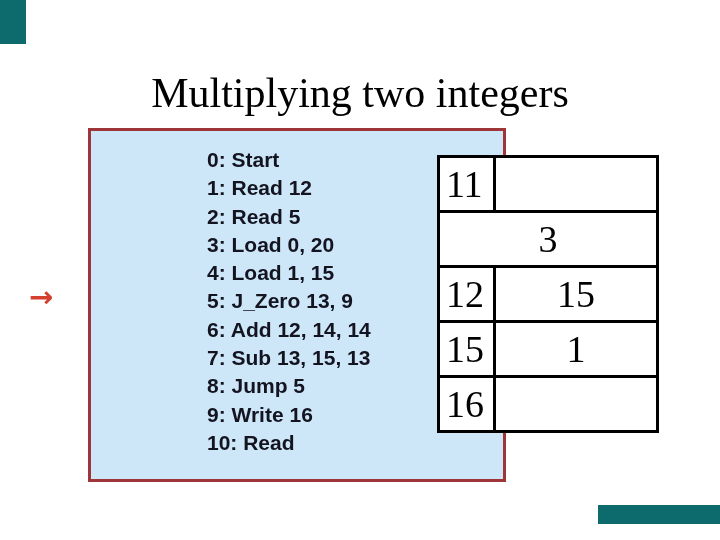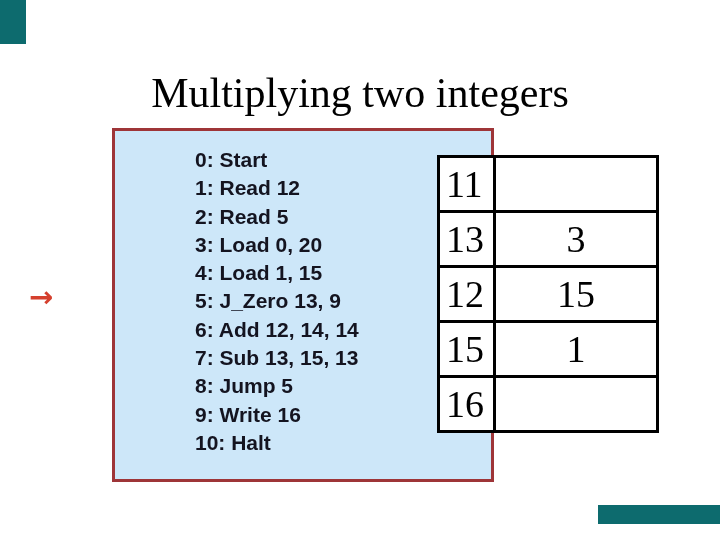--- a/index.html
+++ b/index.html
@@ -58,22 +58,21 @@
 
   
   .program-box {
     position: absolute;
     left: 88px; top: 128px;
     width: 296px; height: 333px;
     background: #cde7f9;
     border: 3px solid #9e3538;
     box-sizing: content-box;
     padding-top: 15px;
-    padding-left: 80px;
-    margin-left: 24px;
+    padding-left: 116px;
   }
   .pline {
     font-family: "Liberation Sans", sans-serif;
     font-weight: 700;
     font-size: 21px;
     line-height: 28.3px;
     color: #141420;
     white-space: pre;
   }
 
@@ -131,30 +130,29 @@
     <div class="pline">0: Start</div>
     <div class="pline">1: Read 12</div>
     <div class="pline">2: Read 5</div>
     <div class="pline">3: Load 0, 20</div>
     <div class="pline">4: Load 1, 15</div>
     <div class="pline">5: J_Zero 13, 9</div>
     <div class="pline">6: Add 12, 14, 14</div>
     <div class="pline">7: Sub 13, 15, 13</div>
     <div class="pline">8: Jump 5</div>
     <div class="pline">9: Write 16</div>
-    <div class="pline">10: Halt</div>
+    <div class="pline">10: Read</div>
   </div>
 
   <div class="mem-table">
     <div class="mem-row">
       <div class="mem-addr">11</div>
       <div class="mem-val"></div>
     </div>
     <div class="mem-row">
-      <div class="mem-addr">13</div>
       <div class="mem-val">3</div>
     </div>
     <div class="mem-row">
       <div class="mem-addr">12</div>
       <div class="mem-val">15</div>
     </div>
     <div class="mem-row">
       <div class="mem-addr">15</div>
       <div class="mem-val">1</div>
     </div>

